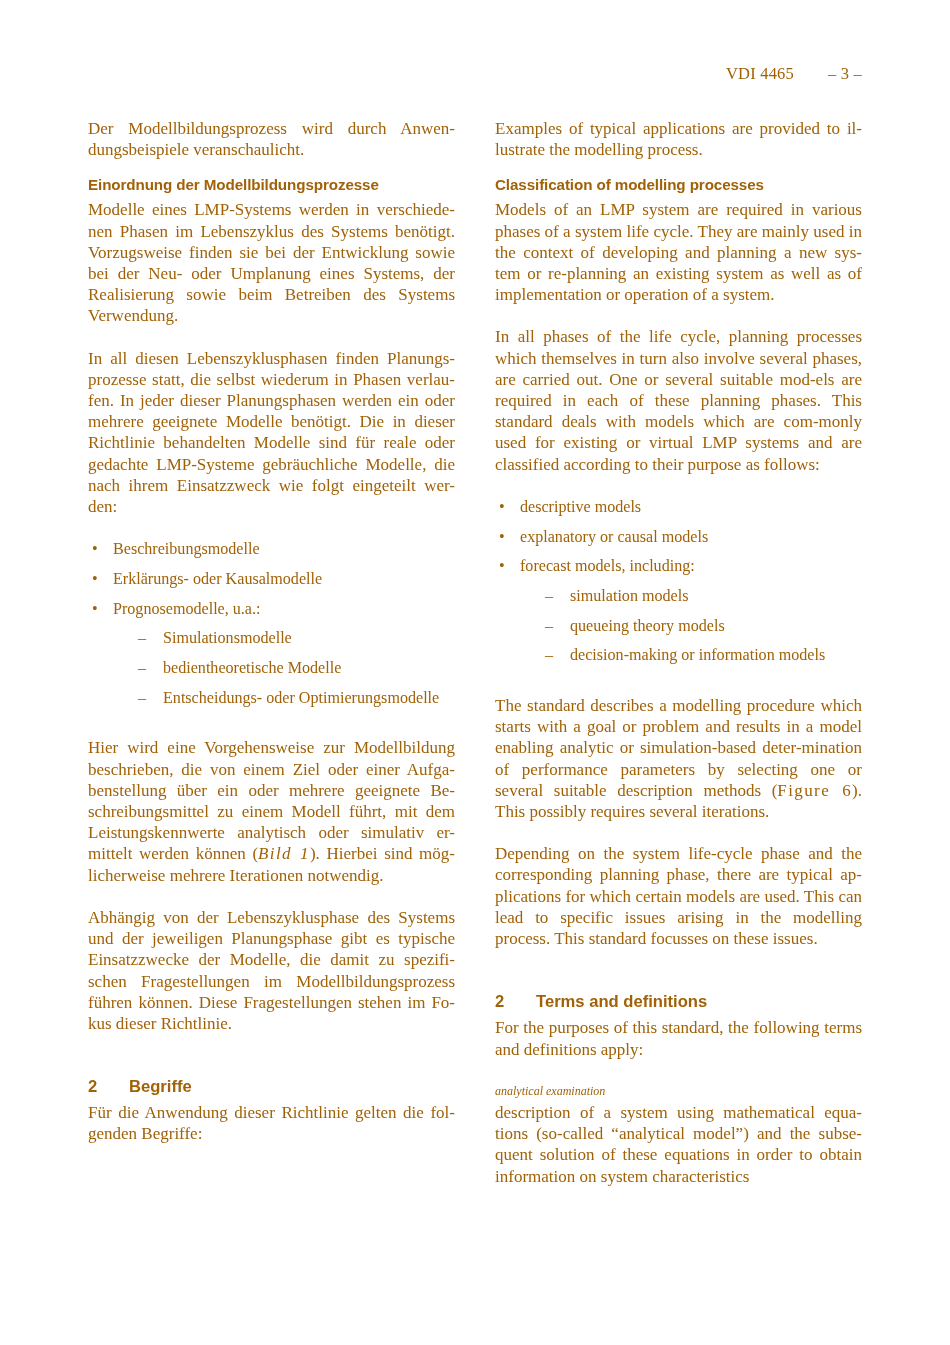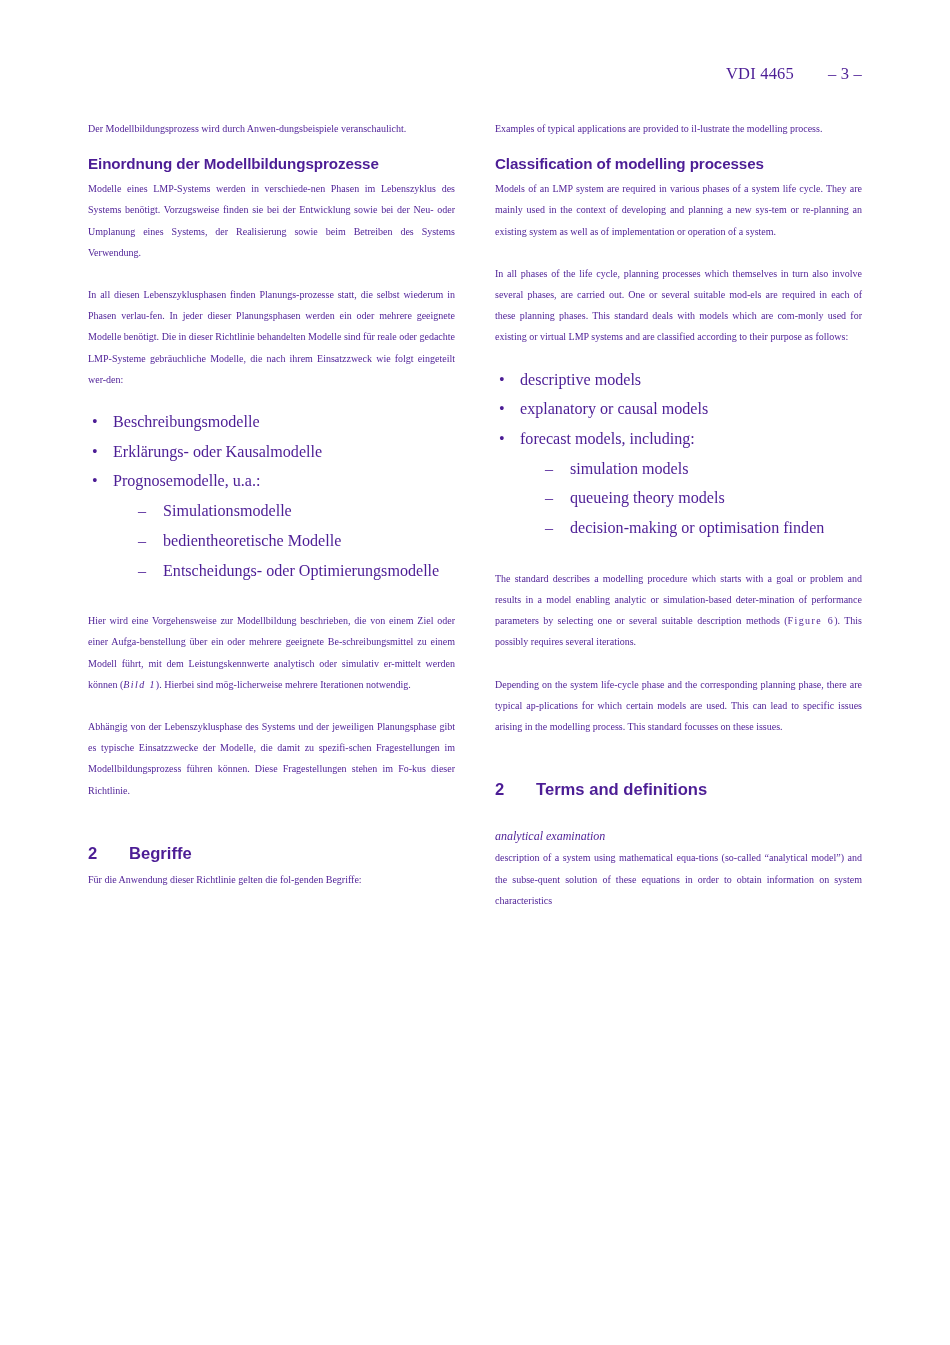--- a/index.html
+++ b/index.html
@@ -8,21 +8,21 @@
     background: #ffffff;
   }
   .page {
     position: relative;
     width: 950px;
     height: 1345px;
     background: #ffffff;
     margin: 0 auto;
     overflow: hidden;
     font-family: "Liberation Serif", "DejaVu Serif", serif;
-    color: #4c1d95;
+    color: #a16207;
   }
 
   
   .page-header {
     position: absolute;
     top: 64px;
     left: 88px;
     width: 774px;
     display: flex;
     justify-content: flex-end;
@@ -43,21 +43,21 @@
     display: flex;
     gap: 40px;
   }
   .col {
     width: 367px;
   }
 
   
   p.body {
     margin: 0 0 0 0;
-    font-size: 10px;
+    font-size: 17px;
     line-height: 21.2px;
     text-align: justify;
     text-justify: inter-word;
     hyphens: manual;
   }
   .gap-md { height: 21px; }
   .gap-xl { height: 42px; }
 
   h3.sub {
     margin: 15px 0 4px 0;
@@ -240,41 +240,42 @@
             <li>
               <span class="marker">–</span>
               <span>simulation models</span>
             </li>
             <li>
               <span class="marker">–</span>
               <span>queueing theory models</span>
             </li>
             <li>
               <span class="marker">–</span>
-              <span>decision-making or optimisation finden</span>
+              <span>decision-making or information models</span>
             </li>
           </ul>
         </li>
       </ul>
 
       <div class="gap-md"></div>
 
       <p class="body"><span>The standard describes a modelling procedure which starts with a goal or problem and results in a model enabling analytic or simulation-based deter-mination of performance parameters by selecting one or several suitable description methods (</span><span class="xref">Figure 6</span><span>). This possibly requires several iterations.</span></p>
 
       <div class="gap-md"></div>
 
       <p class="body">Depending on the system life-cycle phase and the corresponding planning phase, there are typical ap-plications for which certain models are used. This can lead to specific issues arising in the modelling process. This standard focusses on these issues.</p>
 
       <div class="gap-xl"></div>
 
       <h2 class="clause">
         <span class="num">2</span>
         <span>Terms and definitions</span>
       </h2>
 
+      <p class="body">For the purposes of this standard, the following terms and definitions apply:</p>
 
       <div class="gap-md"></div>
 
       <p class="term">analytical examination</p>
       <p class="body">description of a system using mathematical equa-tions (so-called “analytical model”) and the subse-quent solution of these equations in order to obtain information on system characteristics</p>
 
     </div>
 
   </div>
 </div>

